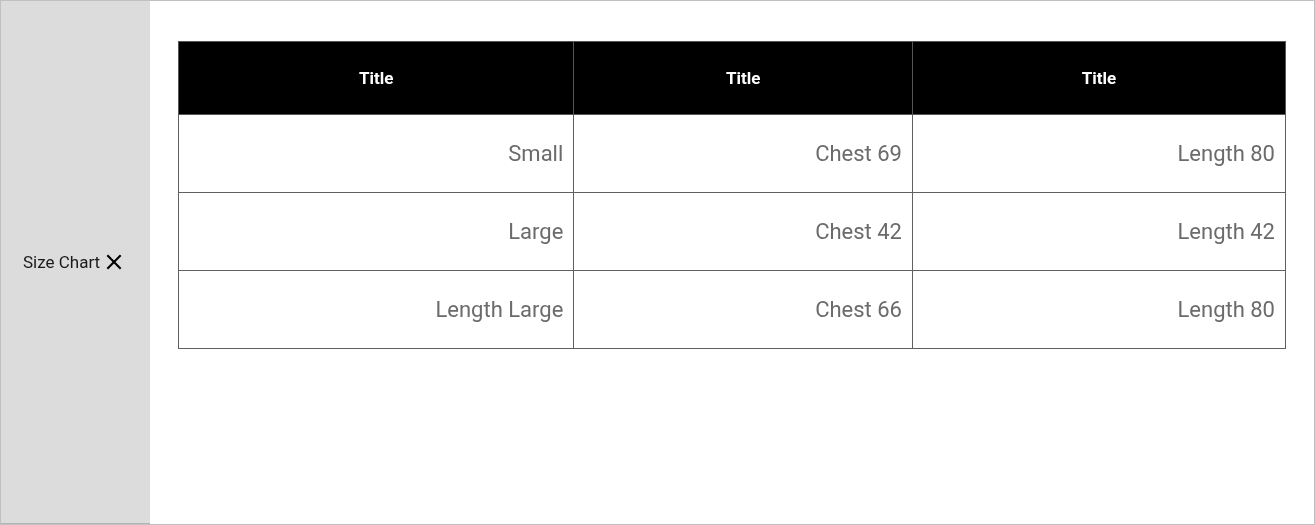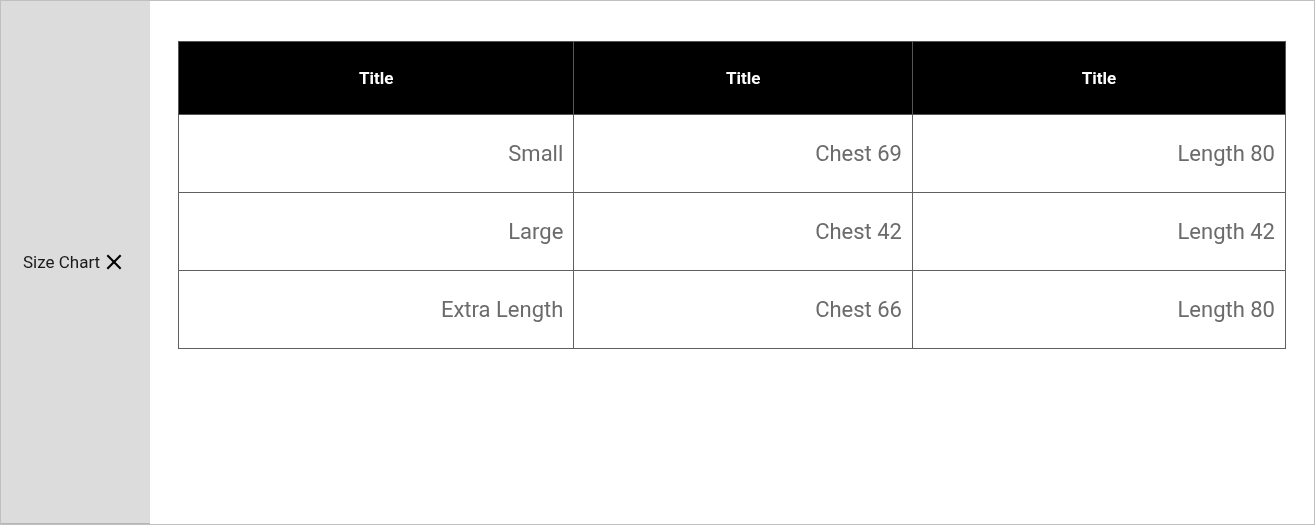--- a/index.html
+++ b/index.html
@@ -113,20 +113,20 @@
           <td>Small</td>
           <td>Chest 69</td>
           <td>Length 80</td>
         </tr>
         <tr>
           <td>Large</td>
           <td>Chest 42</td>
           <td>Length 42</td>
         </tr>
         <tr>
-          <td>Extra Length</td>
+          <td>Length Large</td>
           <td>Chest 66</td>
           <td>Length 80</td>
         </tr>
       </tbody>
     </table>
   </div>
 </div>
 
 </body></html>

